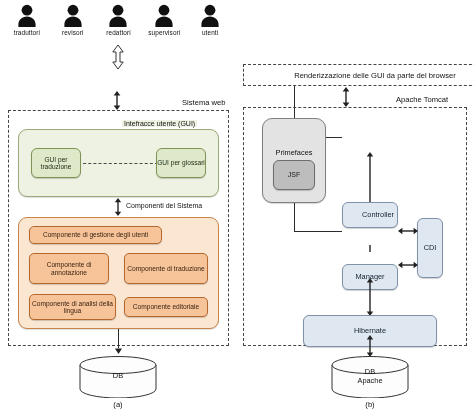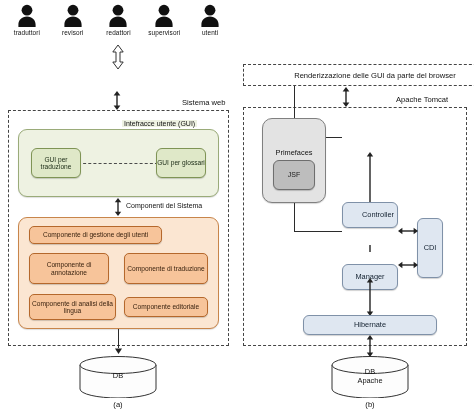--- a/index.html
+++ b/index.html
@@ -240,21 +240,21 @@
   <svg class="arrowsvg" style="left:128px;top:244px;" width="10" height="9">
     <line x1="5" y1="1" x2="5" y2="8" stroke="#222" stroke-width="1.4"></line>
   </svg>
 
   <svg class="arrowsvg" style="left:128px;top:278px;" width="10" height="38">
     <line x1="5" y1="3" x2="5" y2="35" stroke="#222" stroke-width="1.4"></line>
     <path d="M5 0 L8.2 4.4 L1.8 4.4 Z" fill="#222"></path>
     <path d="M5 38 L8.2 33.6 L1.8 33.6 Z" fill="#222"></path>
   </svg>
 
-  <div class="rbox blue-box" style="left:66px;top:315px;width:134px;height:20px;">
+  <div class="rbox blue-box" style="left:66px;top:315px;width:134px;height:32px;">
     <span>Hibernate</span>
   </div>
 
   <svg class="arrowsvg" style="left:128px;top:335px;" width="10" height="22">
     <line x1="5" y1="3" x2="5" y2="19" stroke="#222" stroke-width="1.4"></line>
     <path d="M5 0 L8.2 4.4 L1.8 4.4 Z" fill="#222"></path>
     <path d="M5 22 L8.2 17.6 L1.8 17.6 Z" fill="#222"></path>
   </svg>
 
   <div class="cyl" style="left:93px;top:356px;">

